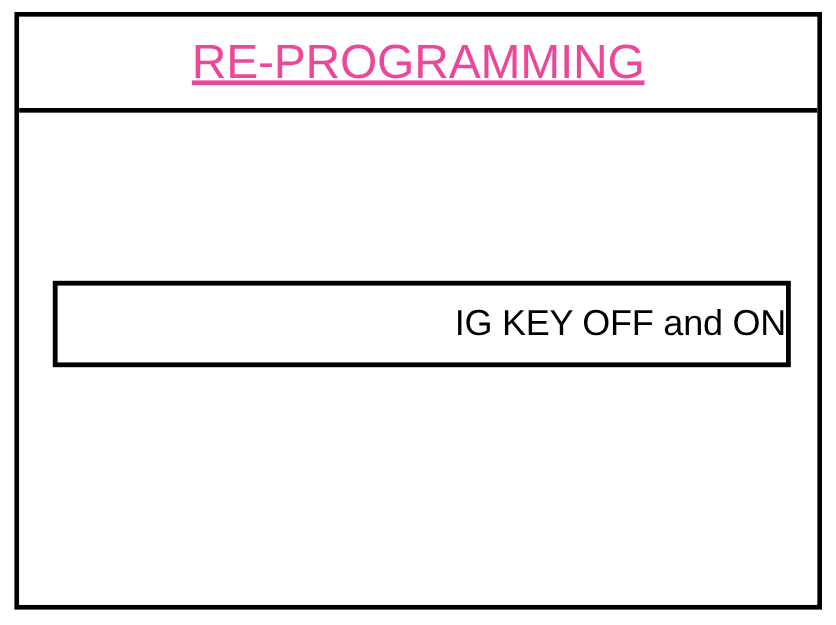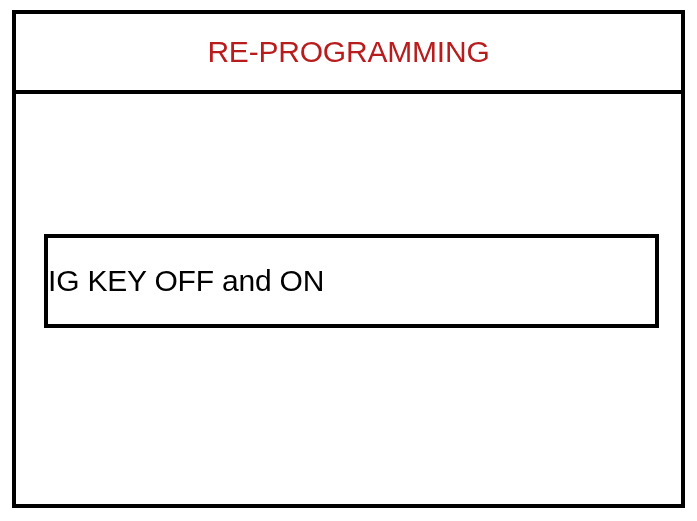--- a/index.html
+++ b/index.html
@@ -39,48 +39,49 @@
     height: 80px;
     flex: 0 0 80px;
     border-bottom: 4px solid #000000;
     display: flex;
     align-items: center;
     justify-content: center;
     background: #ffffff;
   }
 
   .title-text {
-    font-size: 30px;
+    font-size: 40px;
     line-height: 1;
     letter-spacing: -0.2px;
     font-weight: 400;
-    color: #b91c1c;
+    color: #ec4899;
     white-space: nowrap;
+    text-decoration: underline;
   }
 
   
   .dialog-body {
     position: relative;
     flex: 1 1 auto;
     background: #ffffff;
   }
 
   
   .action-button {
     position: absolute;
     left: 28px;
     top: 140px;
     width: 615px;
-    height: 94px;
+    height: 72px;
     box-sizing: border-box;
     border: 4px solid #000000;
     background: #ffffff;
     display: flex;
     align-items: center;
-    justify-content: flex-start;
+    justify-content: flex-end;
     cursor: pointer;
     padding: 0;
   }
 
   .action-button-label {
     font-size: 30px;
     line-height: 1;
     letter-spacing: -0.2px;
     font-weight: 400;
     color: #000000;

